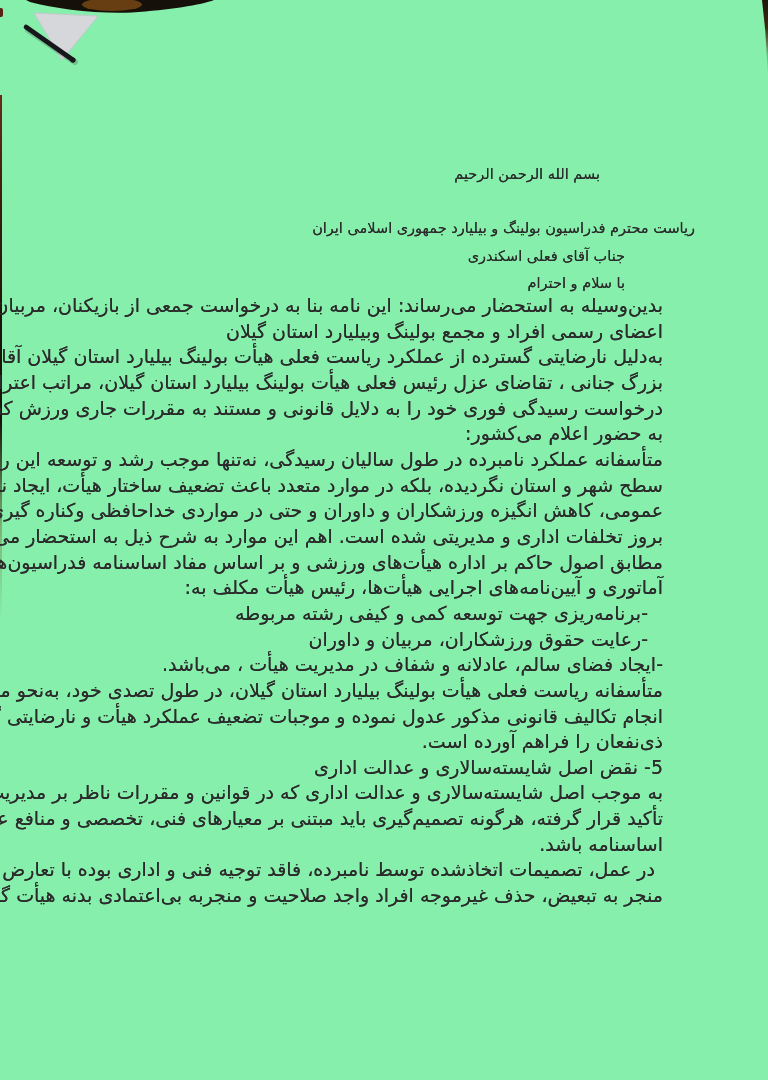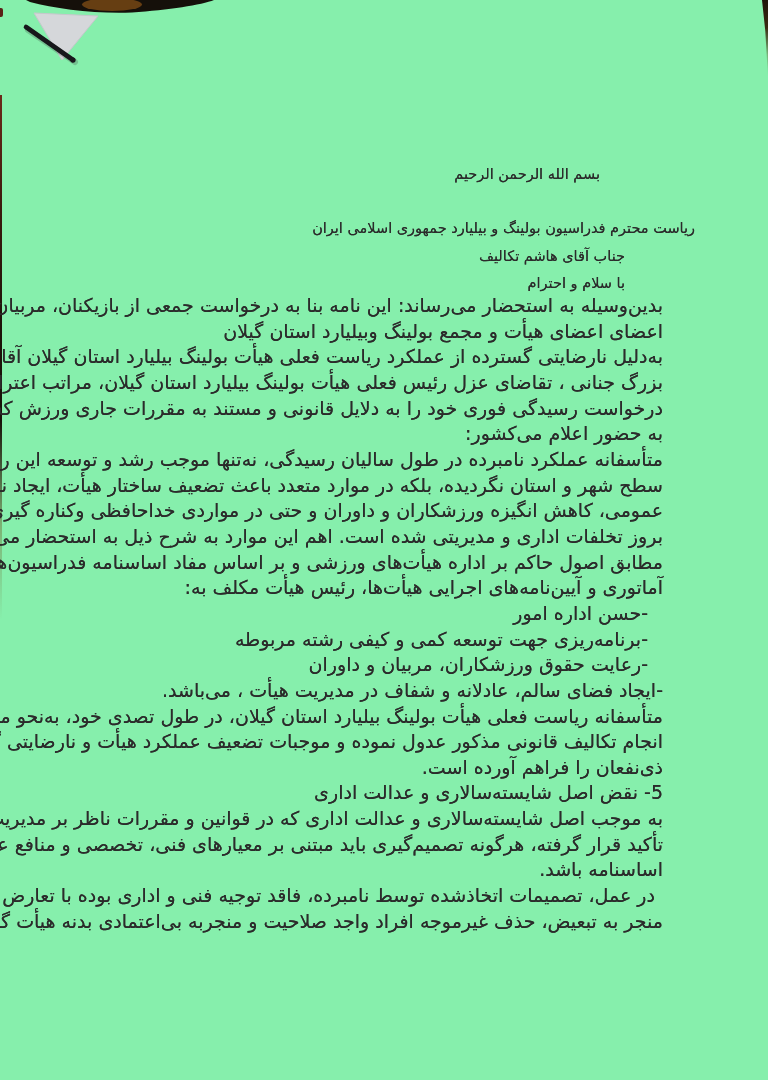--- a/index.html
+++ b/index.html
@@ -70,37 +70,36 @@
     <line x1="26" y1="27" x2="73" y2="60" stroke="#17171b" stroke-width="4.6" stroke-linecap="round"></line>
     <circle cx="73" cy="60" r="2.6" fill="#17171b"></circle>
   </svg>
 
   <div id="right-edge"></div>
   <div id="left-edge"></div>
   <div id="left-speck"></div>
 
   <div id="bismillah" class="txt">بسم الله الرحمن الرحیم</div>
   <div id="recipient-1" class="txt">ریاست محترم فدراسیون بولینگ و بیلیارد جمهوری اسلامی ایران</div>
-  <div id="recipient-2" class="txt">جناب آقای هاشم تکالیف</div>
+  <div id="recipient-2" class="txt">جناب آقای فعلی اسکندری</div>
   <div id="salutation" class="txt">با سلام و احترام</div>
 
   <div id="body-block">
     <div class="line">بدین‌وسیله به استحضار می‌رساند: این نامه بنا به درخواست جمعی از بازیکنان، مربیان، داوران و</div>
-    <div class="line">اعضای اعضای هیأت و مجمع بولینگ وبیلیارد استان گیلان</div>
+    <div class="line">اعضای رسمی افراد و مجمع بولینگ وبیلیارد استان گیلان</div>
     <div class="line">به‌دلیل نارضایتی گسترده از عملکرد ریاست فعلی هیأت بولینگ بیلیارد استان گیلان آقای سارنگ</div>
     <div class="line">بزرگ جنانی ، تقاضای عزل رئیس فعلی هیأت بولینگ بیلیارد استان گیلان، مراتب اعتراض و</div>
     <div class="line">درخواست رسیدگی فوری خود را  به دلایل قانونی و مستند به مقررات جاری ورزش کشور، تنظیم و</div>
     <div class="line">به حضور اعلام می‌کشور:</div>
     <div class="line">متأسفانه عملکرد نامبرده در طول سالیان رسیدگی، نه‌تنها موجب رشد و توسعه این رشته ورزشی در</div>
     <div class="line">سطح شهر و استان نگردیده، بلکه در موارد متعدد باعث تضعیف ساختار هیأت، ایجاد نارضایتی</div>
     <div class="line">عمومی، کاهش انگیزه ورزشکاران و داوران و حتی در مواردی خداحافظی وکناره گیری اشخاص و</div>
     <div class="line">بروز تخلفات اداری و مدیریتی شده است. اهم این موارد به شرح ذیل به استحضار می‌رسد:</div>
     <div class="line">مطابق اصول حاکم بر اداره هیأت‌های ورزشی و بر اساس مفاد اساسنامه فدراسیون‌های ورزشی</div>
     <div class="line">آماتوری و آیین‌نامه‌های اجرایی هیأت‌ها، رئیس هیأت مکلف به:</div>
-    <div class="line indent">-حسن اداره امور</div>
     <div class="line indent">-برنامه‌ریزی جهت توسعه کمی و کیفی رشته مربوطه</div>
     <div class="line indent">-رعایت حقوق ورزشکاران، مربیان و داوران</div>
     <div class="line">-ایجاد فضای سالم، عادلانه و شفاف در مدیریت هیأت ، می‌باشد.</div>
     <div class="line">متأسفانه ریاست فعلی هیأت بولینگ بیلیارد استان گیلان، در طول تصدی خود، به‌نحو مستمر از</div>
     <div class="line">انجام تکالیف قانونی مذکور عدول نموده و موجبات تضعیف عملکرد هیأت و نارضایتی گسترده</div>
     <div class="line">ذی‌نفعان را فراهم آورده است.</div>
     <div class="line">5- نقض اصل شایسته‌سالاری و عدالت اداری</div>
     <div class="line">به موجب اصل شایسته‌سالاری و عدالت اداری که در قوانین و مقررات ناظر بر مدیریت ورزشی مورد</div>
     <div class="line">تأکید قرار گرفته، هرگونه تصمیم‌گیری باید مبتنی بر معیارهای فنی، تخصصی و منافع عمومی</div>
     <div class="line">اساسنامه باشد.</div>

